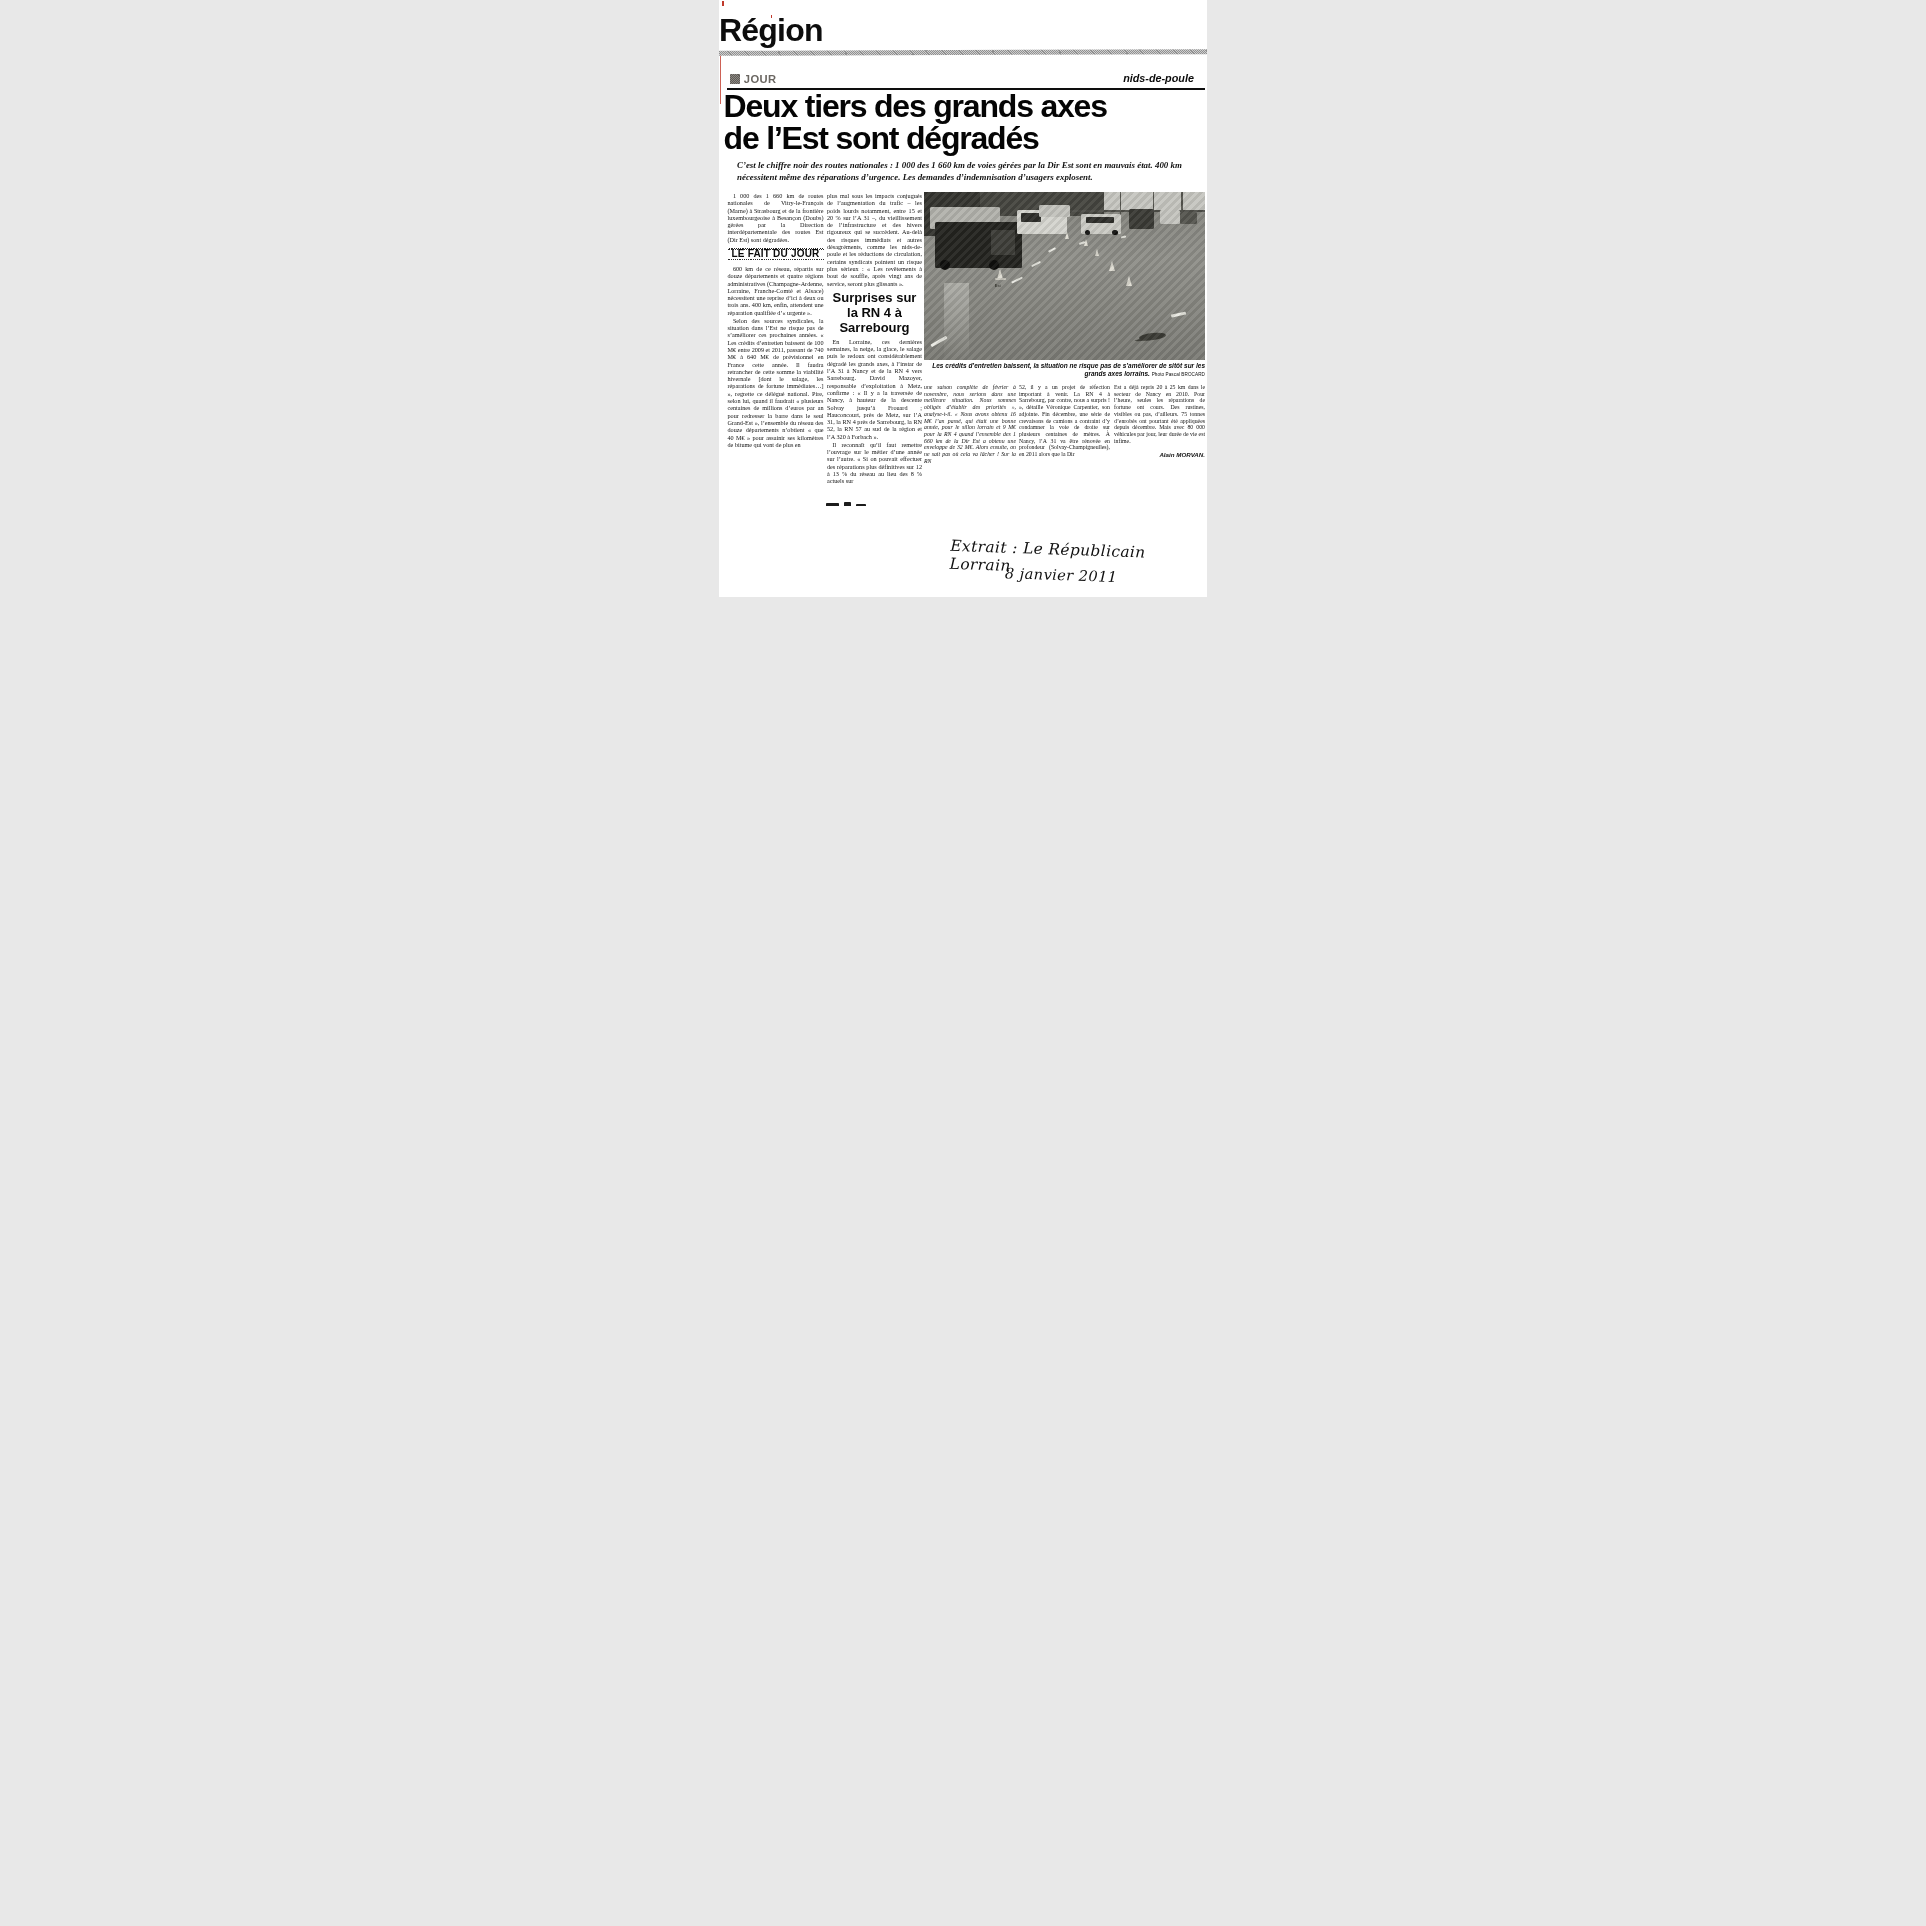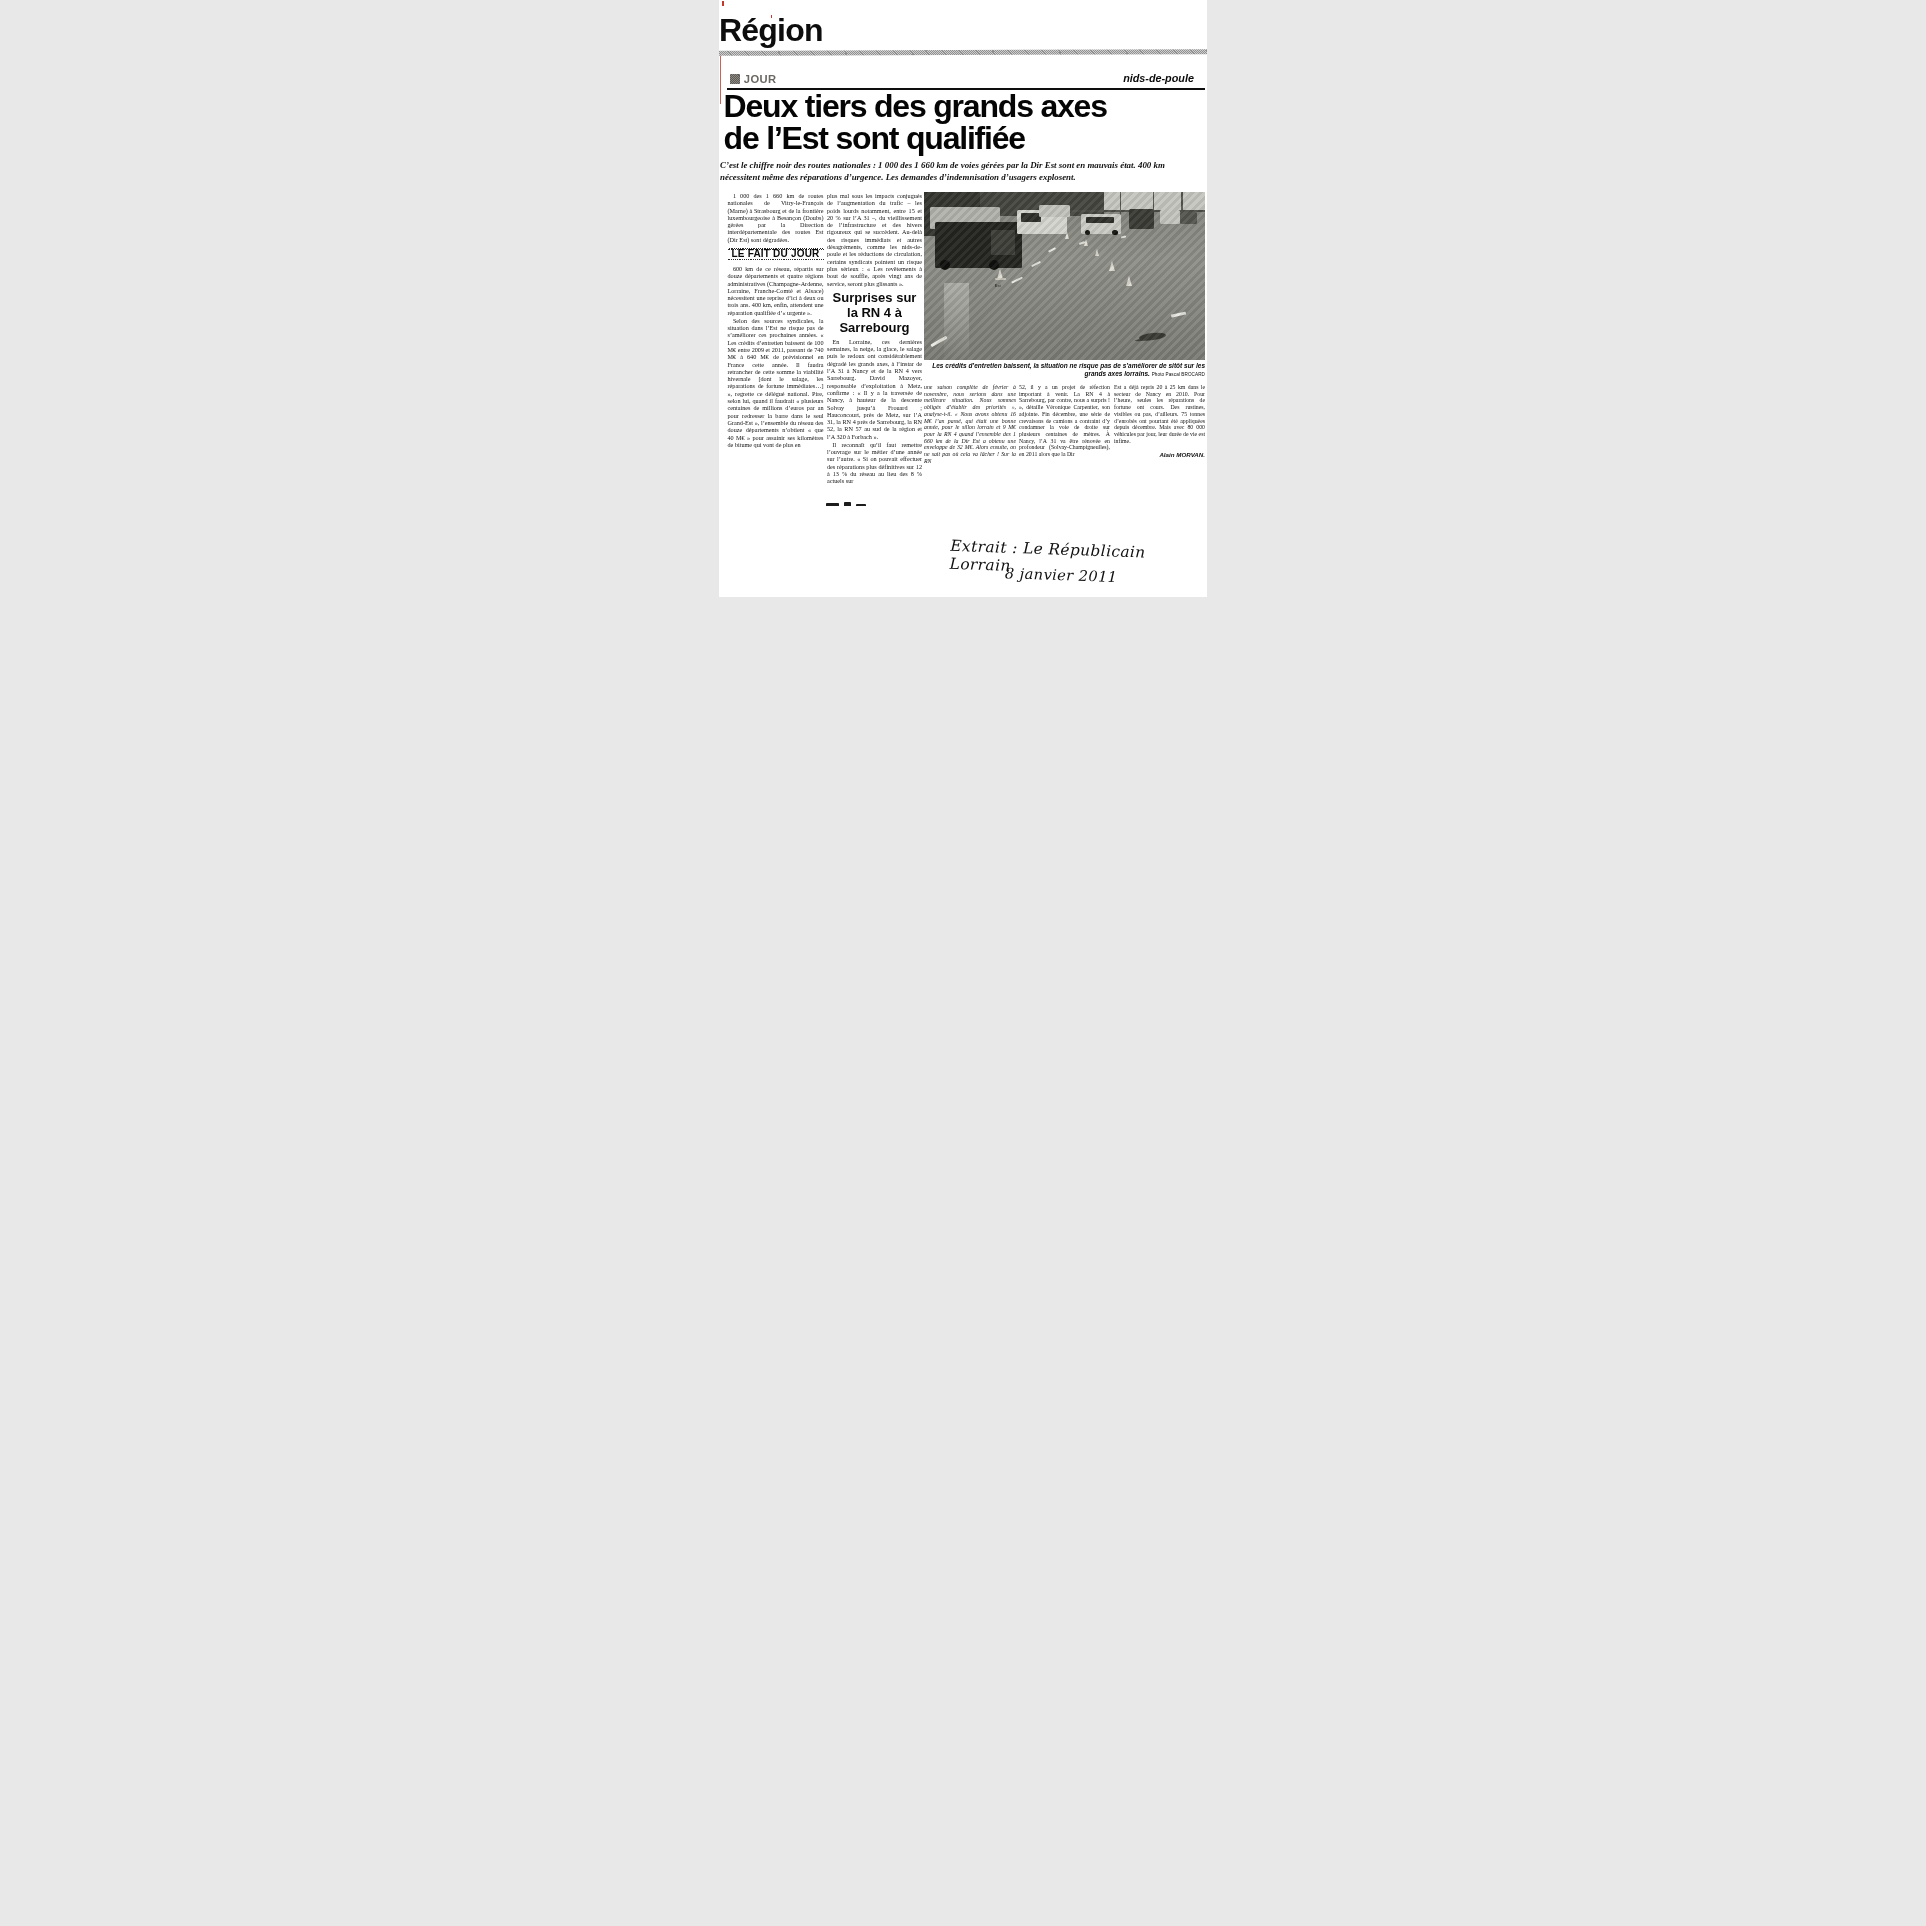--- a/index.html
+++ b/index.html
@@ -35,21 +35,21 @@
     font-family:"Liberation Sans", sans-serif; font-weight:bold; font-style:italic;
     font-size:10.8px; color:#0b0b0b;
   }
   .top-rule{top:88px; left:7.7px; width:478px; height:1.5px; background:#0e0e0e;}
   .headline{
     top:91px; left:4.6px; width:481px;
     font-family:"Liberation Sans", sans-serif; font-weight:bold;
     font-size:32px; line-height:0.99; letter-spacing:-1.2px; color:#050505;
   }
   .lede{
-    top:160px; left:1px; width:479px;
+    top:160px; left:18px; width:479px;
     font-style:italic; font-weight:bold; font-size:8.9px; line-height:1.32; color:#111;
   }
   
   .col{position:absolute; text-align:justify; font-size:6.2px; line-height:7.3px;}
   .col p{margin:0 0 0.8px 0;}
   .col p.indent{text-indent:5.4px;}
   .col1{left:8.5px;  top:192px; width:96px;}
   .col2{left:108px; top:192px; width:95px;}
   .colb{font-size:5.8px; line-height:6.7px;}
   .col3{left:205px;  top:384px; width:92px;}
@@ -126,21 +126,21 @@
 
   <div class="abs kicker-row">
     <div class="kicker-square"></div>
     <div class="kicker-label">JOUR</div>
     <div class="kicker-right">nids-de-poule</div>
   </div>
   <div class="abs top-rule"></div>
 
   <div class="abs headline">
     <div>Deux tiers des grands axes</div>
-    <div>de l’Est sont qualifiée</div>
+    <div>de l’Est sont dégradés</div>
   </div>
 
   <div class="abs lede">C’est le chiffre noir des routes nationales : 1 000 des 1 660 km de voies gérées par la Dir Est sont en mauvais état. 400 km nécessitent même des réparations d’urgence. Les demandes d’indemnisation d’usagers explosent.</div>
 
   <div class="col col1">
     <p class="indent">1 000 des 1 660 km de routes nationales de Vitry-le-François (Marne) à Strasbourg et de la frontière luxembourgeoise à Besançon (Doubs) gérées par la Direction interdépartementale des routes Est (Dir Est) sont dégradées.</p>
     <div class="factbox">
       <div class="hatch-rule"></div>
       <div class="label">LE FAIT DU JOUR</div>
       <div class="hatch-rule"></div>

